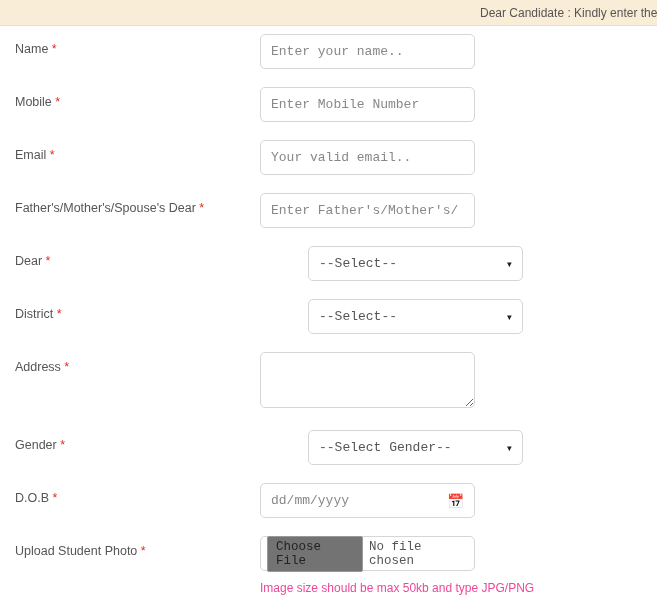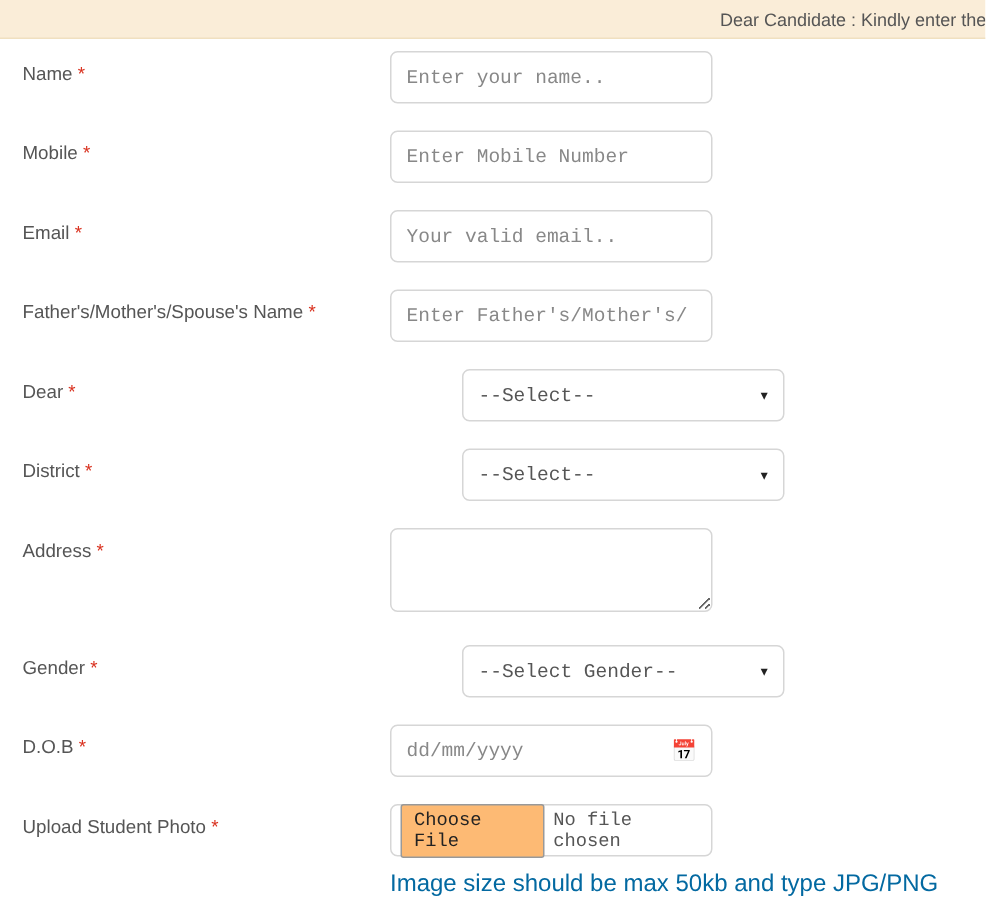--- a/index.html
+++ b/index.html
@@ -86,30 +86,30 @@
     border-radius: 5px;
     display: flex;
     align-items: center;
     padding: 4px 6px;
     gap: 6px;
     font-size: 12.5px;
     color: #555;
   }
   .file-btn {
     border: 1px solid #999;
-    background: #fdba74;
+    background: #737373;
     padding: 3px 8px;
     font-size: 12.5px;
     border-radius: 2px;
     cursor: pointer;
     color: #222;
   }
   .hint-red {
-    color: #0369a1;
-    font-size: 16px;
+    color: #ec4899;
+    font-size: 12px;
     margin: -8px 0 16px 245px;
   }
   .date-wrap { position: relative; width:100%; }
 </style>
 </head>
 <body>
 
 <div class="banner">
   <span>Dear Candidate : Kindly enter the details carefu</span>
 </div>
@@ -138,21 +138,21 @@
     <div class="label-col">
       <span>Email</span> <span class="req">*</span>
     </div>
     <div class="input-col">
       <input type="email" placeholder="Your valid email.." style="">
     </div>
   </div>
 
   <div class="row">
     <div class="label-col">
-      <span>Father's/Mother's/Spouse's Name</span> <span class="req">*</span>
+      <span>Father's/Mother's/Spouse's Dear</span> <span class="req">*</span>
     </div>
     <div class="input-col">
       <input type="text" placeholder="Enter Father's/Mother's/ Spouse's Name" style="">
     </div>
   </div>
 
   <div class="row">
     <div class="label-col">
       <span>Dear</span> <span class="req">*</span>
     </div>

